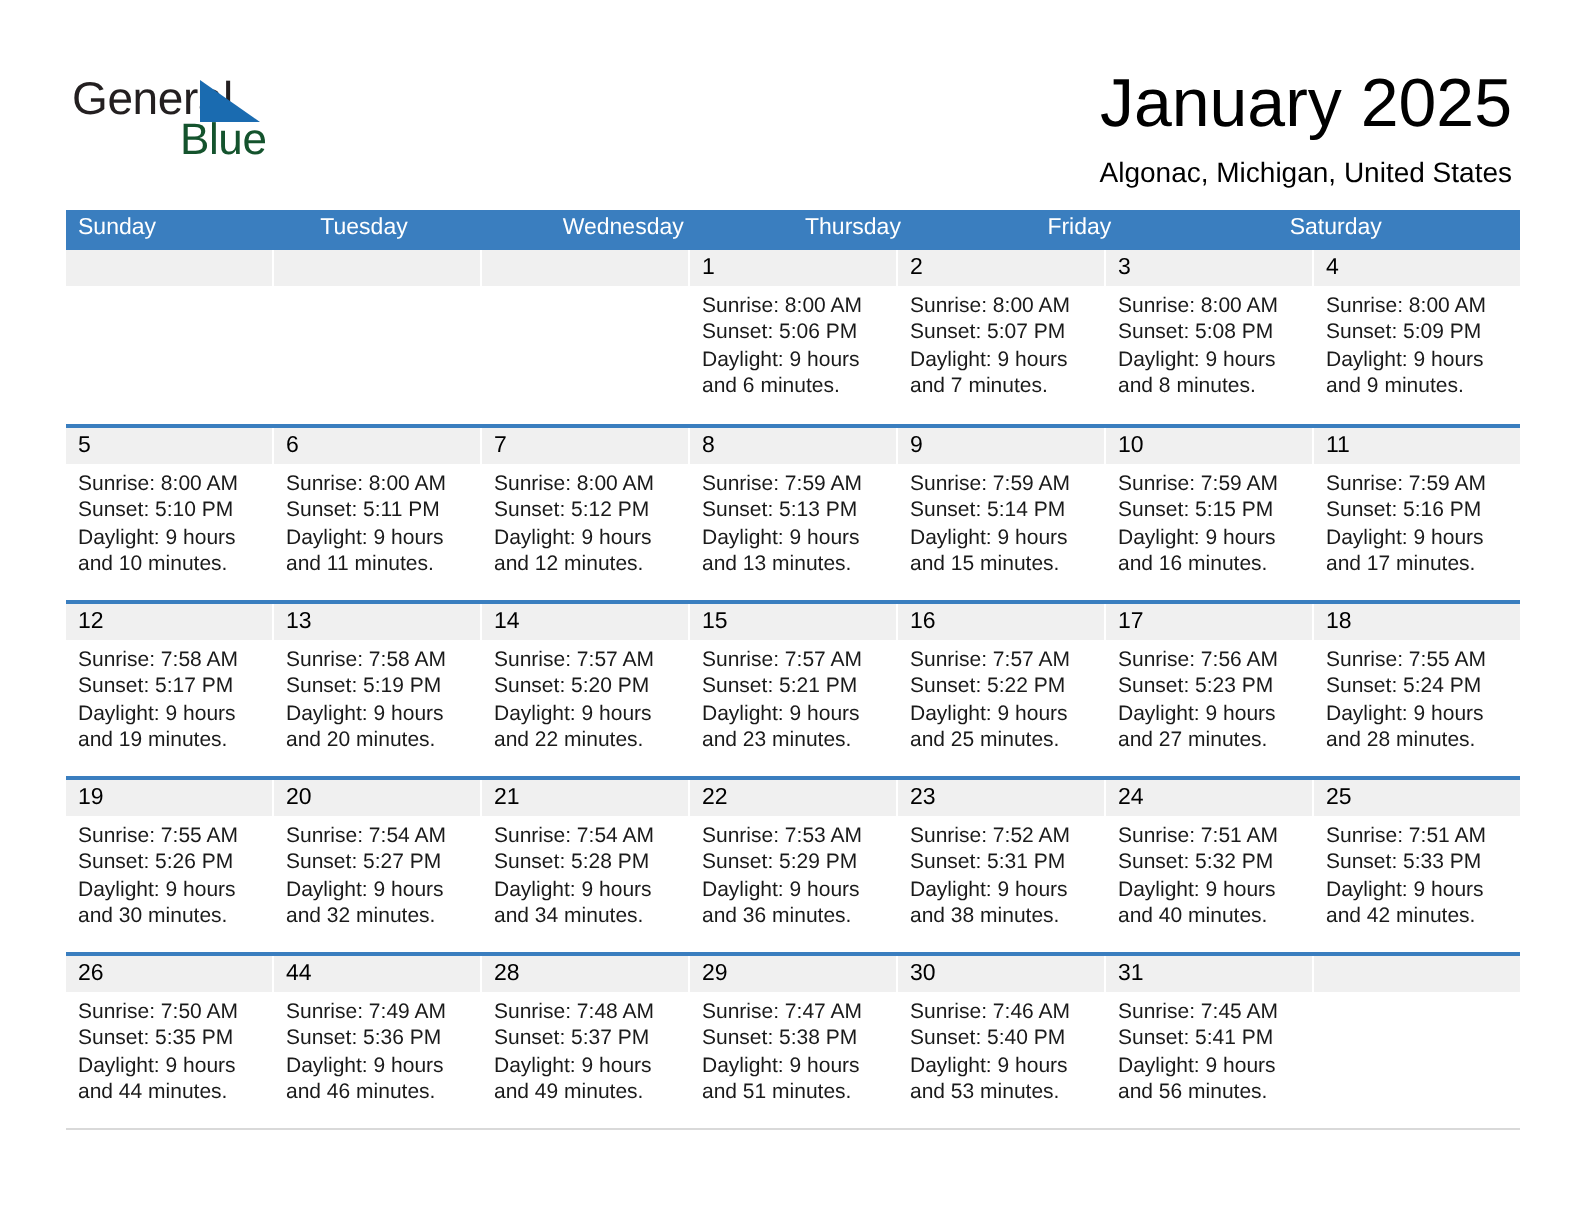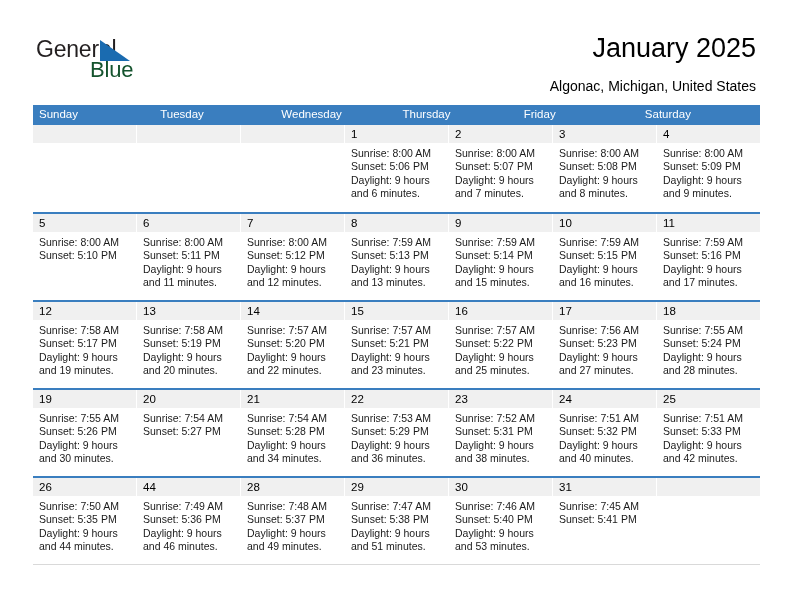--- a/index.html
+++ b/index.html
@@ -60,21 +60,21 @@
     top: 21px;
     font-size: 22px;
     letter-spacing: -0.2px;
     color: #14532d;
     font-family: "Liberation Sans", sans-serif;
   }
   .title {
     position: absolute;
     right: 36px;
     top: 33px;
-    font-size: 27px;
+    font-size: 34px;
     color: #000000;
     text-align: right;
     white-space: nowrap;
     margin-left: 48px;
   }
   .subtitle {
     position: absolute;
     right: 36px;
     top: 78px;
     font-size: 14px;
@@ -220,20 +220,21 @@
               <div class="dl">Daylight: 9 hours and 9 minutes.</div>
             </div>
           </div>
         </div>
         <div class="week">
           <div class="cell">
             <div class="daynum">5</div>
             <div class="info">
               <div>Sunrise: 8:00 AM</div>
               <div>Sunset: 5:10 PM</div>
+              <div class="dl">Daylight: 9 hours and 10 minutes.</div>
             </div>
           </div>
           <div class="cell">
             <div class="daynum">6</div>
             <div class="info">
               <div>Sunrise: 8:00 AM</div>
               <div>Sunset: 5:11 PM</div>
               <div class="dl">Daylight: 9 hours and 11 minutes.</div>
             </div>
           </div>
@@ -343,20 +344,21 @@
               <div>Sunrise: 7:55 AM</div>
               <div>Sunset: 5:26 PM</div>
               <div class="dl">Daylight: 9 hours and 30 minutes.</div>
             </div>
           </div>
           <div class="cell">
             <div class="daynum">20</div>
             <div class="info">
               <div>Sunrise: 7:54 AM</div>
               <div>Sunset: 5:27 PM</div>
+              <div class="dl">Daylight: 9 hours and 32 minutes.</div>
             </div>
           </div>
           <div class="cell">
             <div class="daynum">21</div>
             <div class="info">
               <div>Sunrise: 7:54 AM</div>
               <div>Sunset: 5:28 PM</div>
               <div class="dl">Daylight: 9 hours and 34 minutes.</div>
             </div>
           </div>
@@ -432,20 +434,21 @@
               <div>Sunrise: 7:46 AM</div>
               <div>Sunset: 5:40 PM</div>
               <div class="dl">Daylight: 9 hours and 53 minutes.</div>
             </div>
           </div>
           <div class="cell">
             <div class="daynum">31</div>
             <div class="info">
               <div>Sunrise: 7:45 AM</div>
               <div>Sunset: 5:41 PM</div>
+              <div class="dl">Daylight: 9 hours and 56 minutes.</div>
             </div>
           </div>
           <div class="cell empty">
             <div class="daynum"></div>
           </div>
         </div>
       </div>
     <div class="bottomline"></div>
   </div>
 

